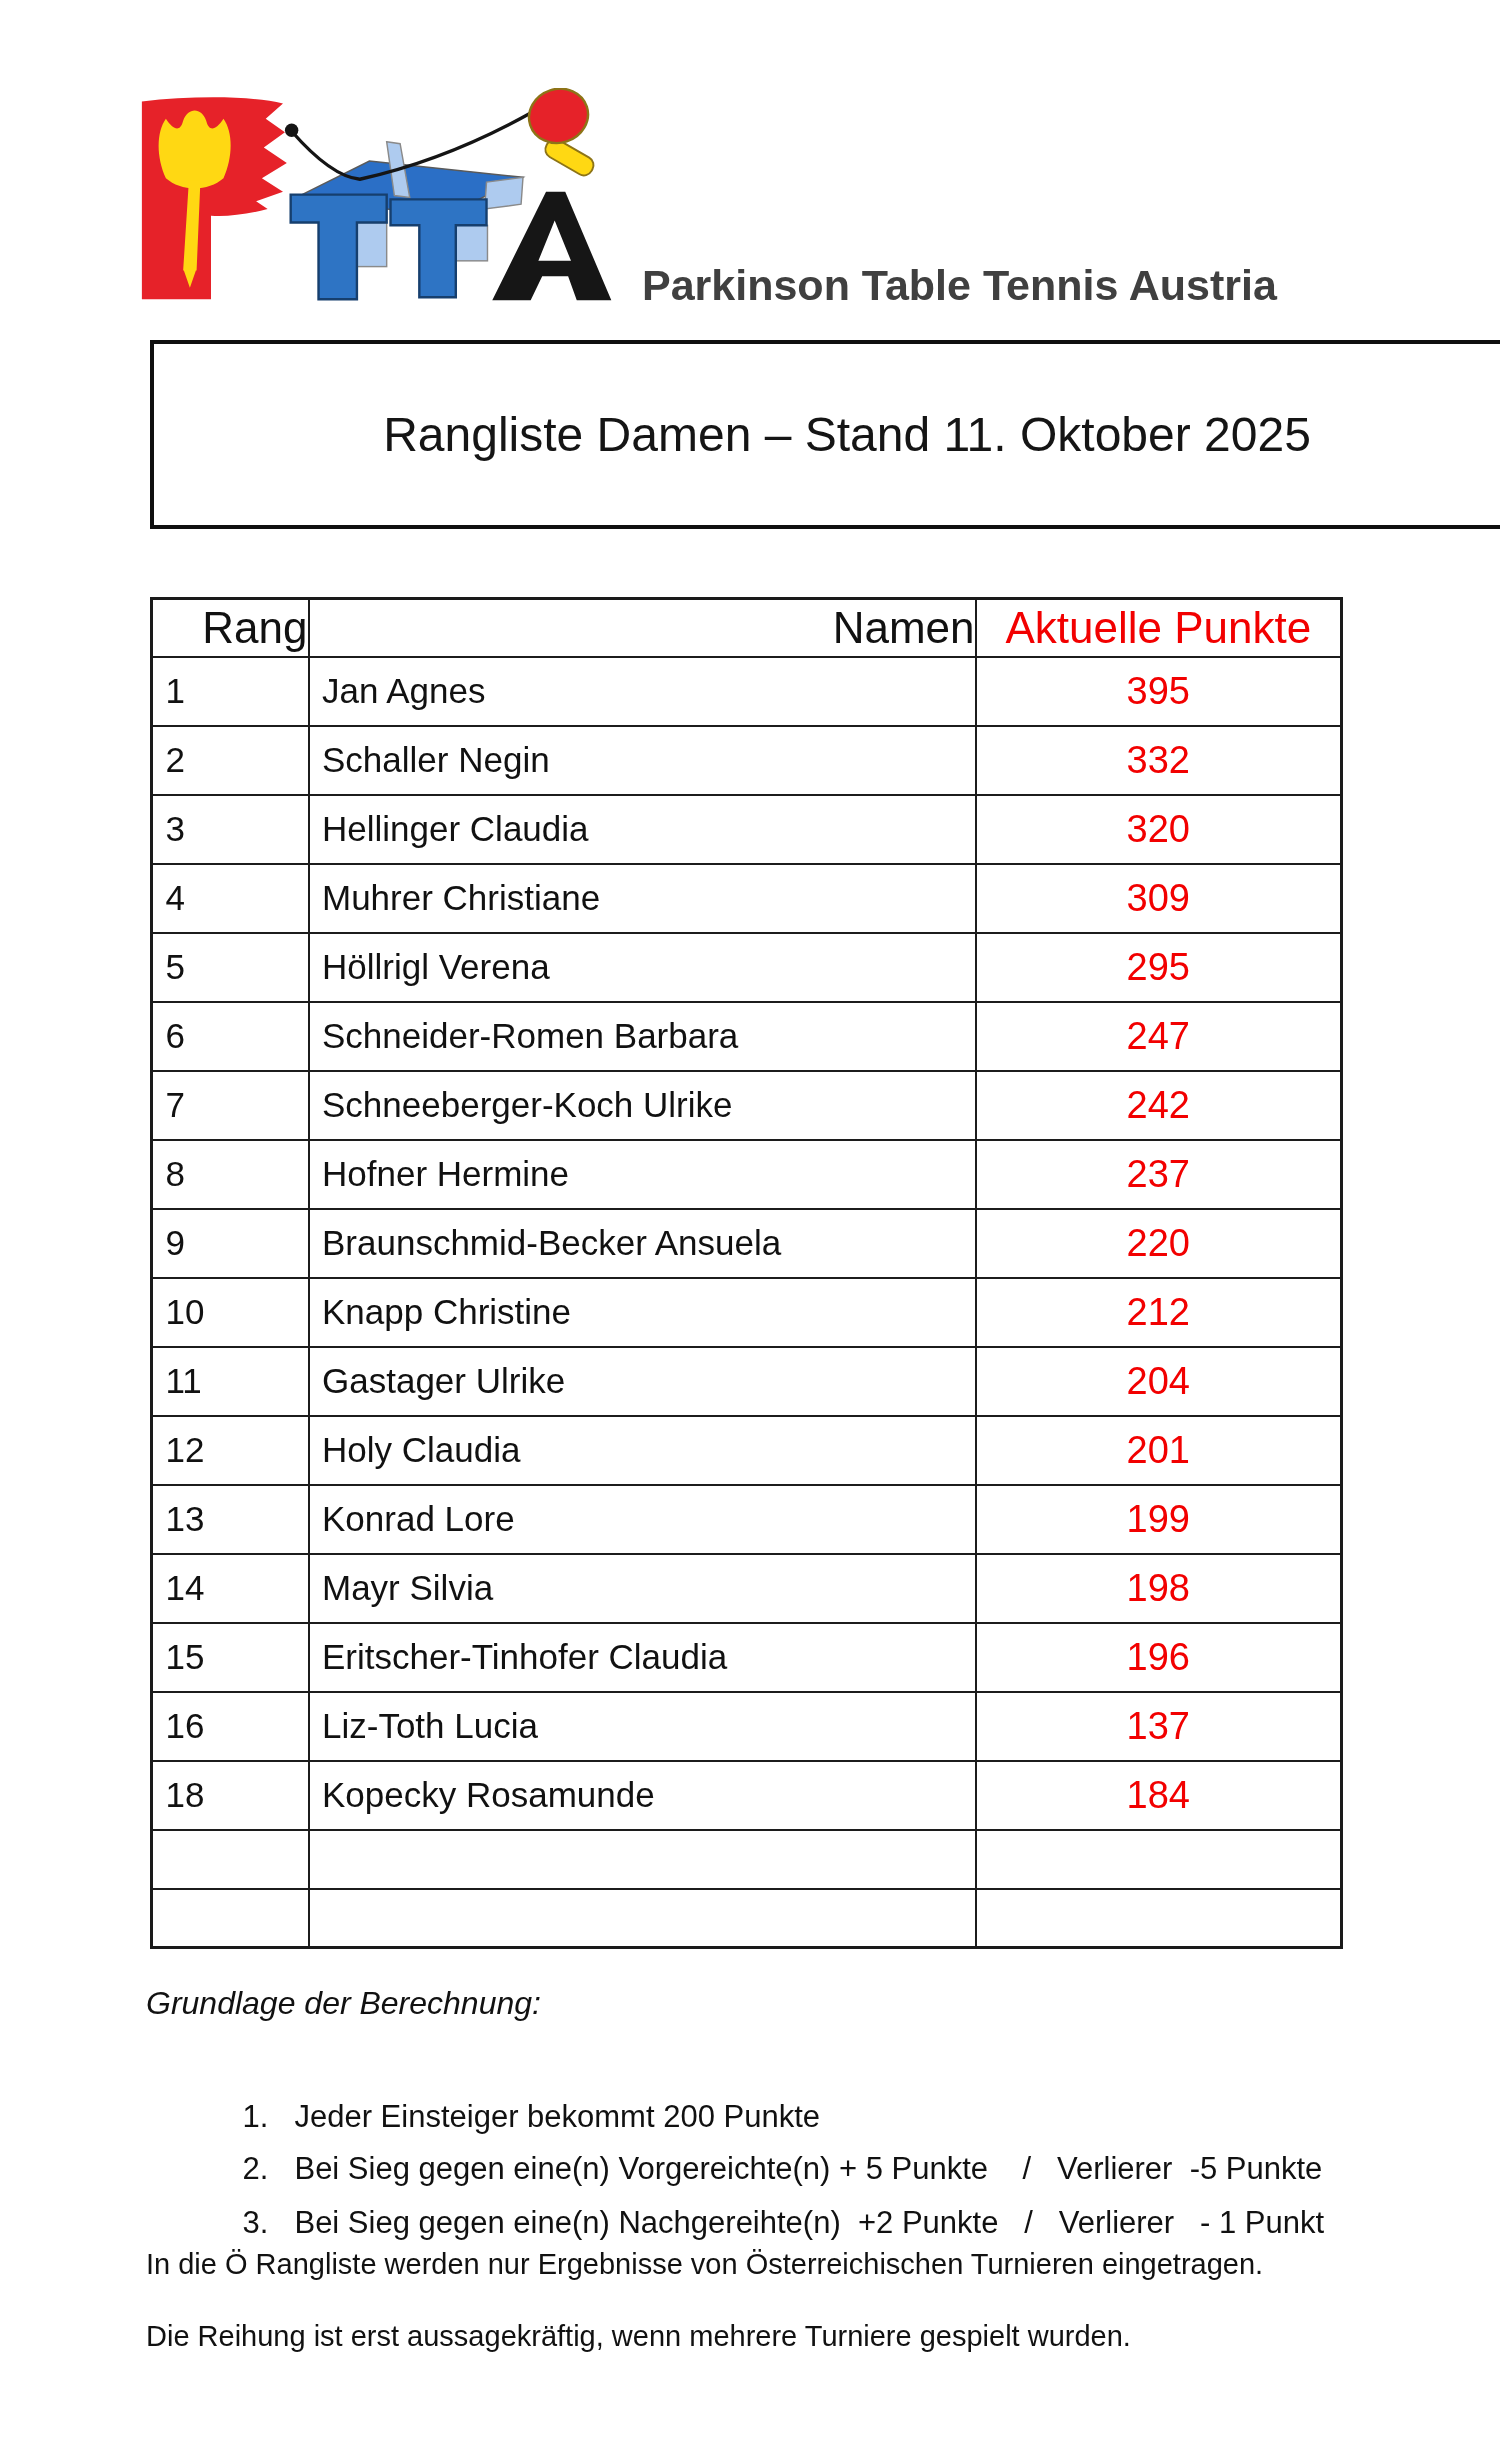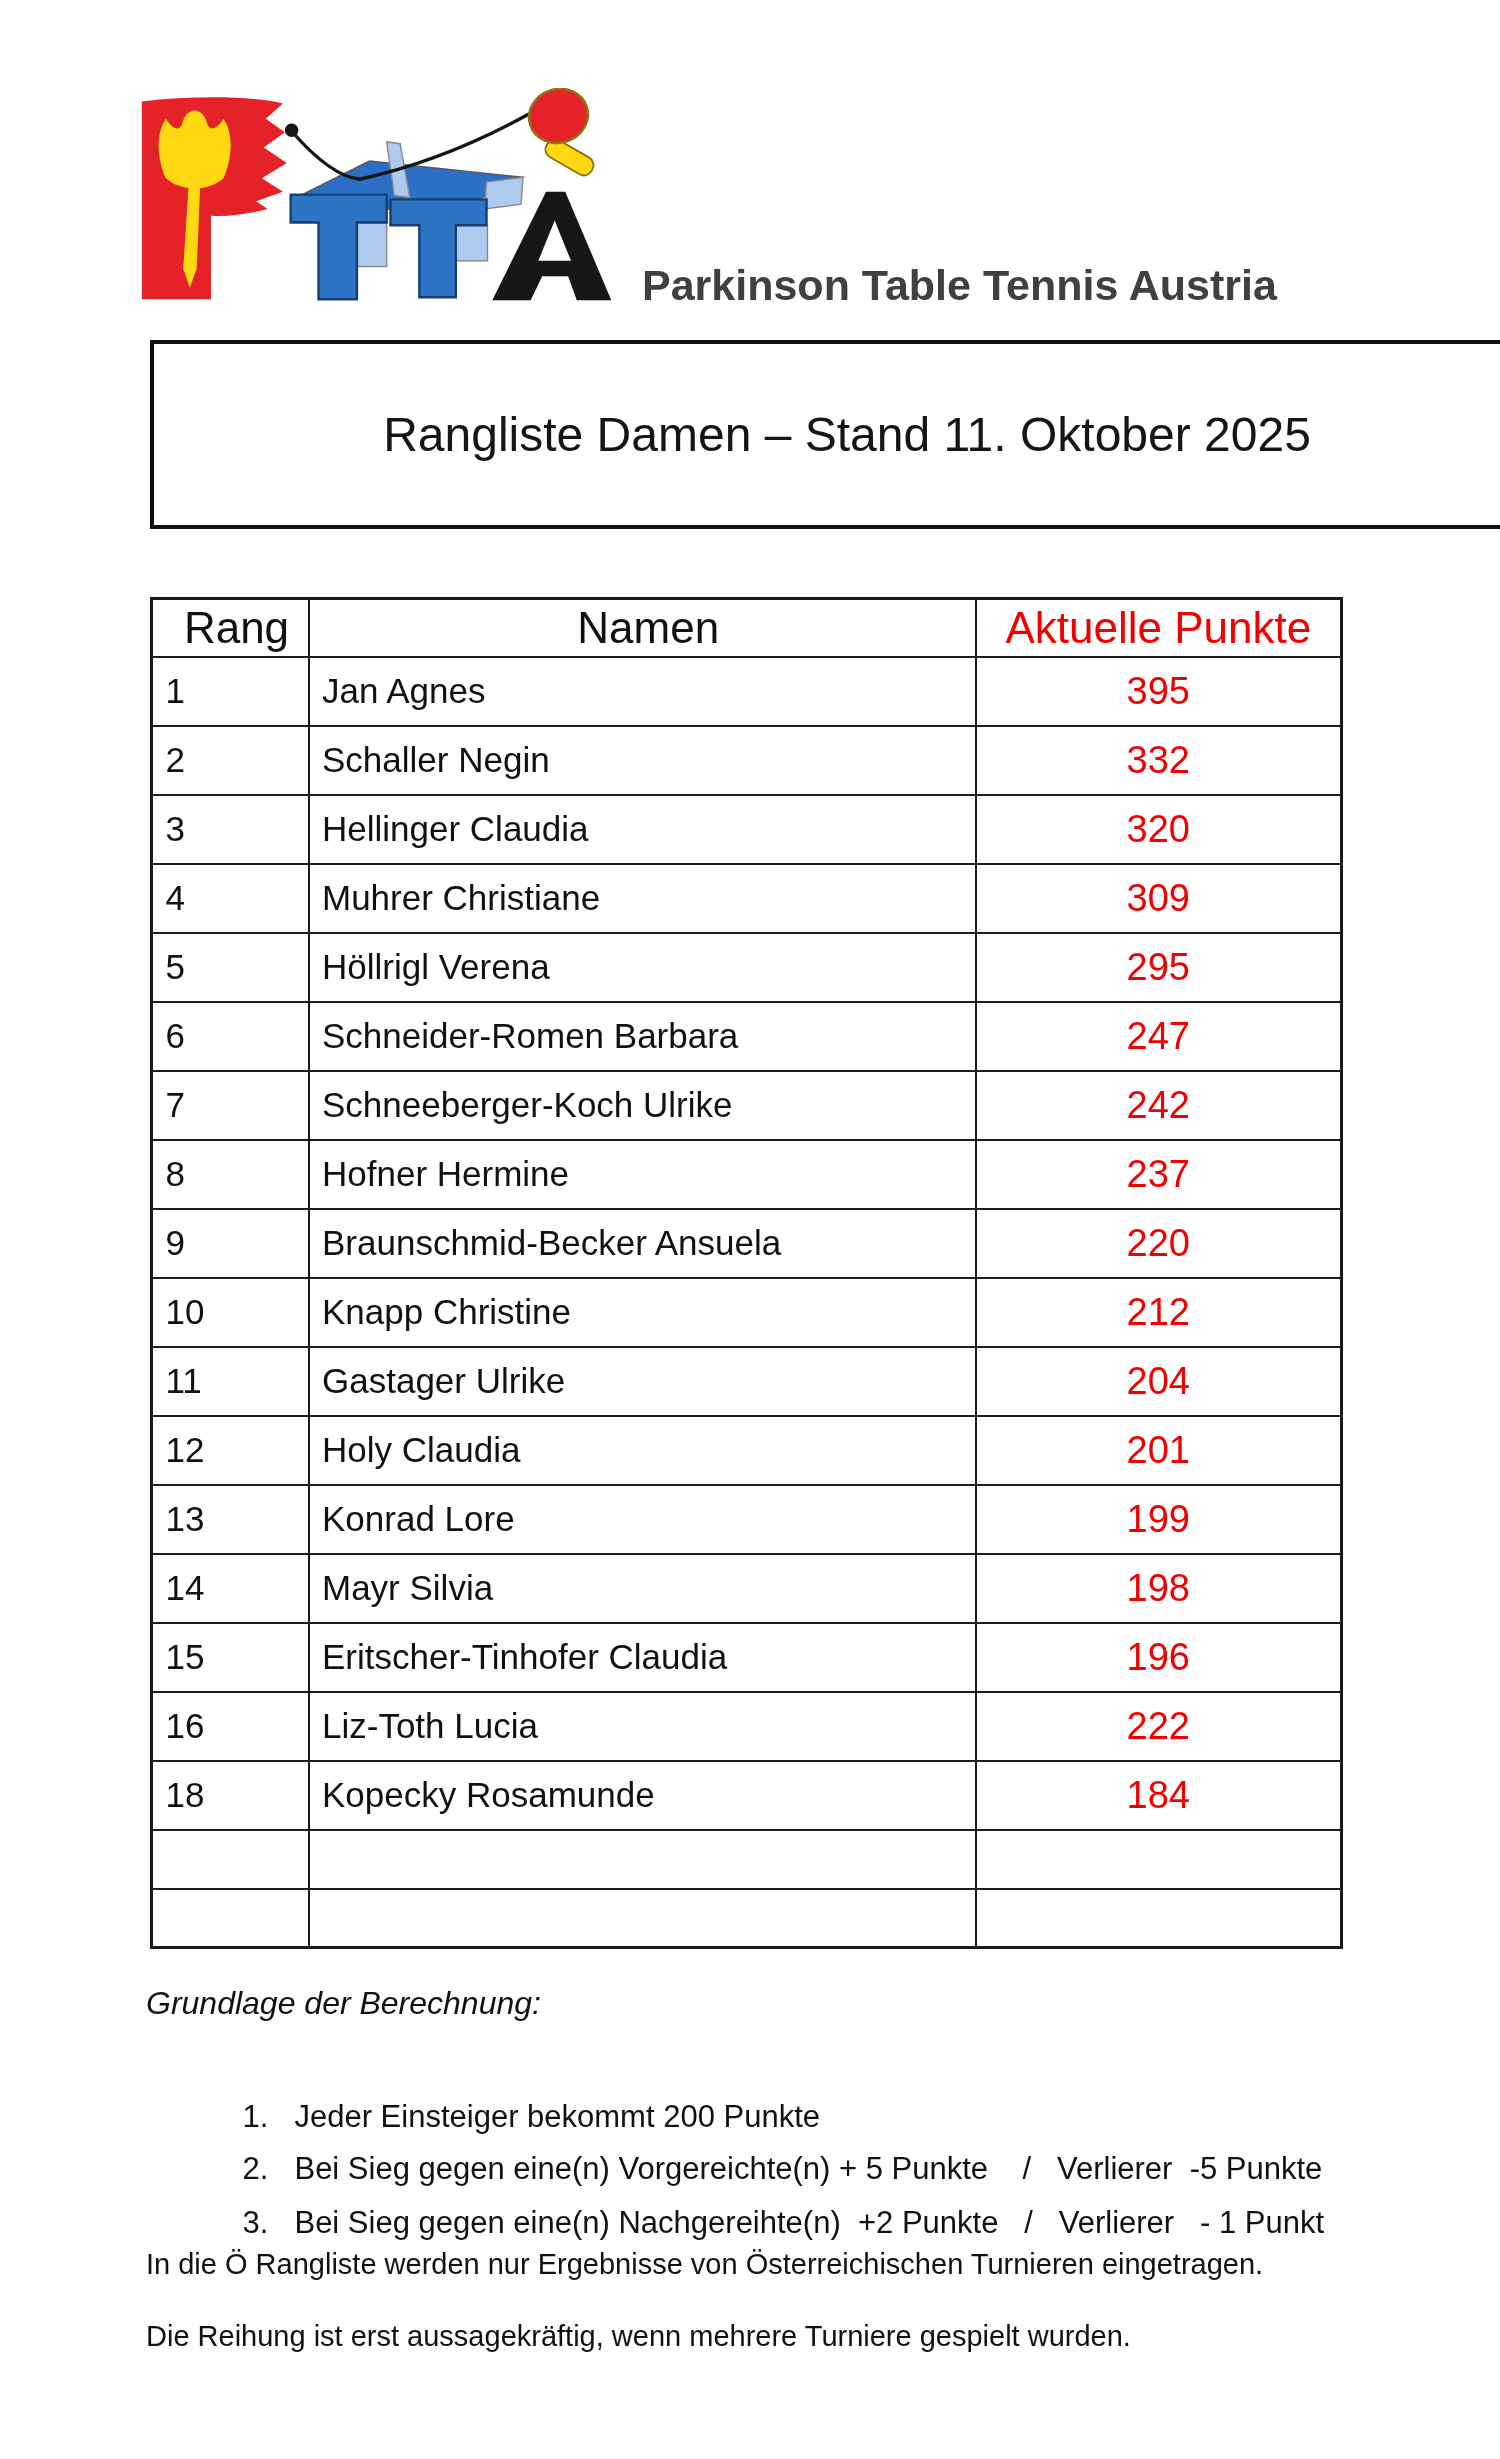--- a/index.html
+++ b/index.html
@@ -27,21 +27,21 @@
   table.ranktable {
     position:absolute; left:150px; top:597px; width:1189px;
     border-collapse:collapse; table-layout:fixed;
     border:3.8px solid #1a1a1a;
   }
   .ranktable th, .ranktable td { border:2.9px solid #1c1c1c; box-sizing:border-box; }
   .ranktable col.c1 { width:157px; }
   .ranktable col.c2 { width:667px; }
   .ranktable col.c3 { width:366px; }
   .ranktable th {
-    height:58px; font-size:44px; font-weight:400; text-align:center;
+    height:58px; font-size:44px; font-weight:400; text-align:right;
     padding:0 0 0 12.5px; vertical-align:middle; white-space:nowrap;
   }
   .ranktable th.points { color:var(--accent-red,#f20000); text-align:center; padding:0;margin-left:11px; }
   .ranktable td {
     height:59px; font-size:35px; padding:0 0 0 12.5px; vertical-align:middle;
     white-space:nowrap; overflow:hidden;
   }
   .ranktable td.points {
     color:var(--accent-red,#f20000); font-size:38px; text-align:center; padding:12px;
   }
@@ -185,21 +185,21 @@
           <td class="points">198</td>
         </tr>
         <tr>
           <td class="rank">15</td>
           <td class="name">Eritscher-Tinhofer Claudia</td>
           <td class="points">196</td>
         </tr>
         <tr>
           <td class="rank">16</td>
           <td class="name">Liz-Toth Lucia</td>
-          <td class="points">222</td>
+          <td class="points">137</td>
         </tr>
         <tr>
           <td class="rank">18</td>
           <td class="name">Kopecky Rosamunde</td>
           <td class="points">184</td>
         </tr>
         <tr>
           <td class="rank"></td>
           <td class="name"></td>
           <td class="points"></td>

